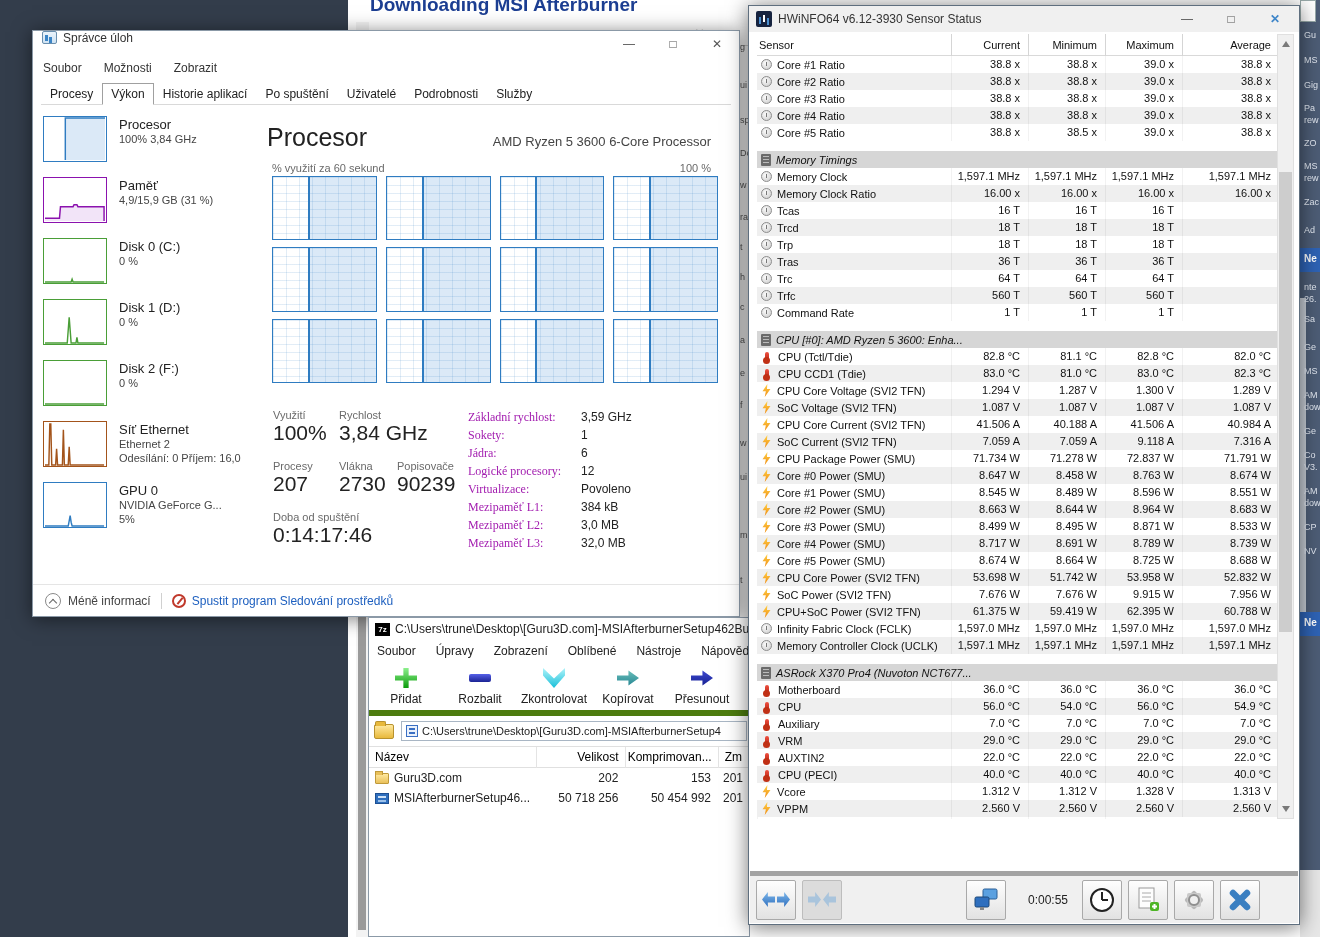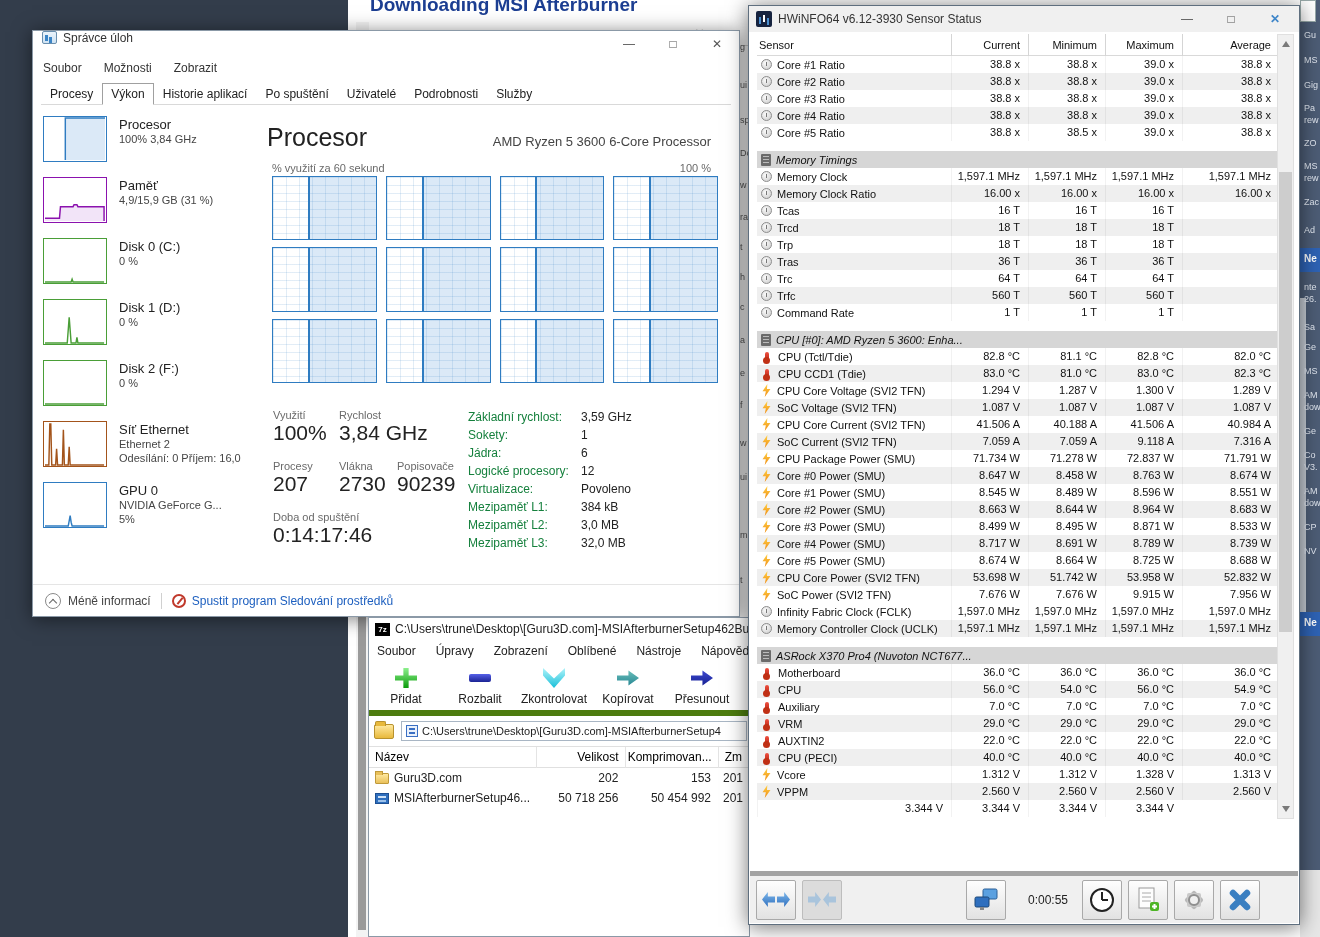--- a/index.html
+++ b/index.html
@@ -65,21 +65,21 @@
   .core-cell::after { content:""; position:absolute; left:34%; top:0; bottom:0; width:2px; background:#2f7cc1; }
 
   .stat-col { position:absolute; width:70px; }
   .stat-label { font-size:11px; color:#6a6a6a; }
   .stat-value { font-size:21px; color:#222; letter-spacing:0; }
   #sc-r1a{left:240px;top:378px;} #sc-r1b{left:306px;top:378px;width:120px;}
   #sc-r2a{left:240px;top:429px;} #sc-r2b{left:306px;top:429px;} #sc-r2c{left:364px;top:429px;width:110px;}
   #sc-r3{left:240px;top:480px;width:160px;}
   #tm-details { position:absolute; left:435px; top:379px; width:246px; }
   .det-row { display:flex; height:18px; font-size:12px; }
-  .det-label { width:113px; color:#15803d; white-space:nowrap; }
+  .det-label { width:113px; color:#a21caf; white-space:nowrap;font-family:Liberation Serif, serif; }
   .det-value { color:#222; white-space:nowrap; }
 
   #tm-footer { position:absolute; left:0; right:0; bottom:0; height:32px; border-top:1px solid #e5e5e5; display:flex; align-items:center; font-size:12px; }
   .chev-circle { width:16px; height:16px; border:1px solid #8a8a8a; border-radius:50%; margin:0 7px 0 12px; position:relative; }
   .chev-circle::after { content:""; position:absolute; left:4px; top:6px; width:5px; height:5px; border-left:1px solid #666; border-top:1px solid #666; transform:rotate(45deg); }
   #tm-lessinfo { color:#444; }
   .foot-div { width:1px; height:16px; background:#d0d0d0; margin:0 10px; }
   .resmon-icon { width:14px; height:14px; border:2px solid #c0392b; border-radius:50%; margin-right:6px; position:relative; background:#fff; }
   .resmon-icon::after { content:""; position:absolute; left:5px; top:1px; width:2px; height:8px; background:#c0392b; transform:rotate(40deg); }
   #tm-reslink { color:#1d5fbf; }
@@ -238,21 +238,21 @@
       <span class="frag" style="top: 197px;">Zac</span>
 
       <span class="frag" style="top: 225px;">Ad</span>
 
       <span class="frag-h" style="top: 248px;">Ne</span>
 
       <span class="frag" style="top: 282px;">nte</span>
 
       <span class="frag" style="top: 294px;">26.</span>
 
-      <span class="frag" style="top: 322px;">Sa</span>
+      <span class="frag" style="top: 314px;">Sa</span>
 
       <span class="frag" style="top: 342px;">Ge</span>
 
       <span class="frag" style="top: 366px;">MS</span>
 
       <span class="frag" style="top: 390px;">AM</span>
 
       <span class="frag" style="top: 402px;">dow</span>
 
       <span class="frag" style="top: 426px;">Ge</span>
@@ -981,20 +981,30 @@
           <span class="hl">
             <span class="ic ic-bolt"></span>
             <span>SoC Power (SVI2 TFN)</span>
           </span>
           <span class="hc">7.676 W</span>
           <span class="hc">7.676 W</span>
           <span class="hc">9.915 W</span>
           <span class="hc">7.956 W</span>
         </div>
 
+        <div class="hrow t-row alt">
+          <span class="hl">
+            <span class="ic ic-bolt"></span>
+            <span>CPU+SoC Power (SVI2 TFN)</span>
+          </span>
+          <span class="hc">61.375 W</span>
+          <span class="hc">59.419 W</span>
+          <span class="hc">62.395 W</span>
+          <span class="hc">60.788 W</span>
+        </div>
 
         <div class="hrow t-row">
           <span class="hl">
             <span class="ic ic-clock"></span>
             <span>Infinity Fabric Clock (FCLK)</span>
           </span>
           <span class="hc">1,597.0 MHz</span>
           <span class="hc">1,597.0 MHz</span>
           <span class="hc">1,597.0 MHz</span>
           <span class="hc">1,597.0 MHz</span>

